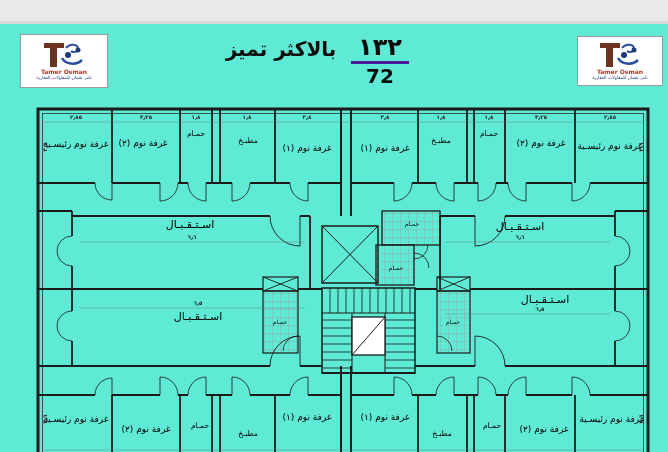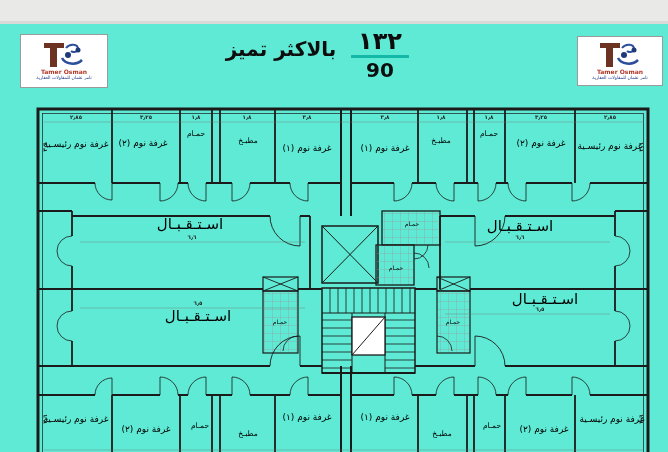--- a/index.html
+++ b/index.html
@@ -9,25 +9,25 @@
   .plan-svg{position:absolute;left:0;top:0;}
   .logo{position:absolute;background:#ffffff;border:1px solid #9a9a9a;display:flex;
         flex-direction:column;align-items:center;justify-content:center;gap:1px;box-sizing:border-box;}
   .logo.left{left:20px;top:13px;width:88px;height:54px;}
   .logo.right{left:577px;top:15px;width:86px;height:50px;}
   .brand{font-size:6px;color:#b23527;font-weight:700;line-height:1;white-space:nowrap;}
   .brandar{font-size:4.5px;color:#27418f;line-height:1;white-space:nowrap;direction:rtl;}
   .title{position:absolute;left:225px;top:16px;width:112px;text-align:center;font-size:20px;
          font-weight:700;color:#0d0d0d;direction:rtl;white-space:nowrap;}
   .frac{position:absolute;left:350px;top:4px;width:60px;text-align:center;color:#0d0d0d;font-weight:700;}
-  .frac .num{font-size:24px;line-height:1.05;border-bottom:3px solid #14b8a6;display:inline-block;padding:4px 7px 1px;}
+  .frac .num{font-size:24px;line-height:1.05;border-bottom:3px solid #4c1d95;display:inline-block;padding:10px 7px 1px;}
   .frac .den{font-size:20px;line-height:1.2;}
   .room{position:absolute;transform:translate(-50%,-50%);font-weight:400;color:#000;
         white-space:nowrap;direction:rtl;font-size:9px;}
-  .room.lg{font-size:15px;letter-spacing:.5px;}
+  .room.lg{font-size:11px;letter-spacing:.5px;}
   .room.sm{font-size:7.5px;}
   .room.xs{font-size:6px;}
   .dim{position:absolute;transform:translate(-50%,-50%);font-size:5.5px;color:#222;
        white-space:nowrap;font-weight:700;}
   .dim.v{transform:translate(-50%,-50%) rotate(-90deg);}
 </style>
 </head>
 <body>
 
 <div class="canvas">
@@ -56,21 +56,21 @@
       <circle cx="26" cy="13" r="3" fill="#1d3a7a"></circle>
     </svg>
     <div class="brand">Tamer Osman</div>
     <div class="brandar">تامر عثمان للمقاولات العقارية</div>
   </div>
 
   <div class="title">بالاكثر تميز</div>
 
   <div class="frac">
     <div class="num">١٣٢</div>
-    <div class="den">90</div>
+    <div class="den">72</div>
   </div>
 
   <svg class="plan-svg" width="668" height="452" viewBox="0 0 668 452">
     <defs>
       <pattern id="tl" width="8" height="8" patternUnits="userSpaceOnUse">
         <path d="M8 0H0V8" fill="none" stroke="#999" stroke-width="0.7"></path>
       </pattern>
     </defs>
     <g stroke="#1b1b1b" fill="none">
       <rect x="38" y="88" width="610" height="349" stroke-width="3"></rect>

